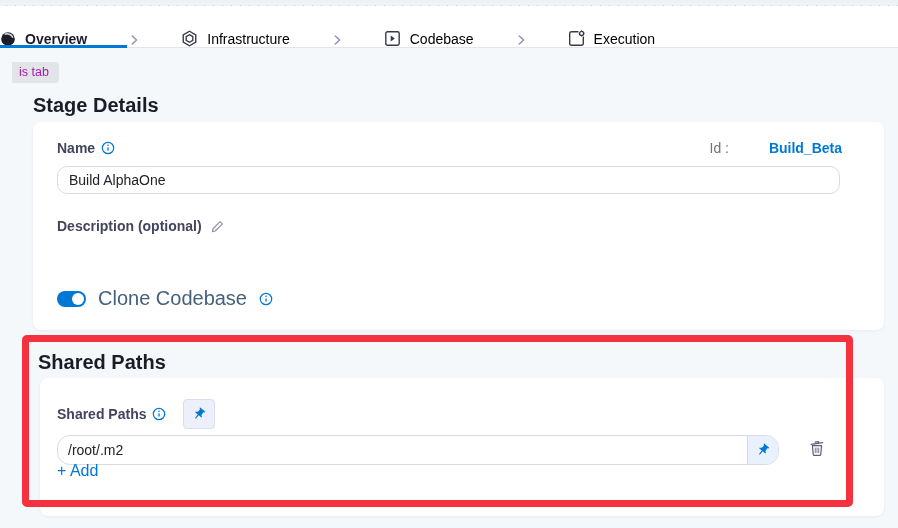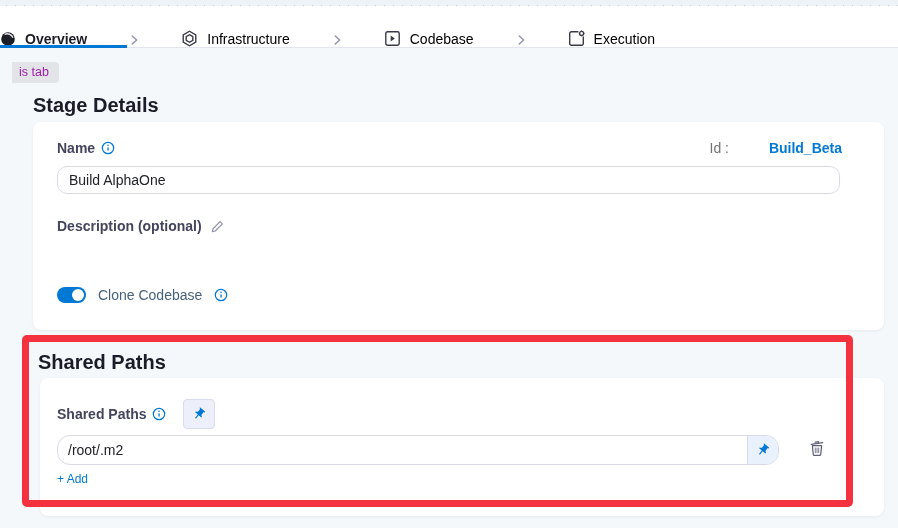--- a/index.html
+++ b/index.html
@@ -42,36 +42,36 @@
               font-family:"Liberation Sans","DejaVu Sans",sans-serif;background:#fff;outline:none;}
 
   .opt-row{position:absolute;left:24px;display:flex;align-items:center;gap:8px;
            font-size:14px;font-weight:600;color:#43455c;}
   .desc-row{top:96px;}
   .tags-row{top:136px;}
 
   .toggle-row{position:absolute;left:24px;top:165px;display:flex;align-items:center;gap:12px;}
   .toggle{width:29px;height:16px;border-radius:9px;background:#0278d5;position:relative;display:inline-block;cursor:pointer;}
   .knob{position:absolute;right:2px;top:2px;width:12px;height:12px;border-radius:50%;background:#fff;}
-  .clone-label{font-size:14px;color:#46617c;}
+  .clone-label{font-size:20px;color:#46617c;}
 
   
   .sp-label-row{position:absolute;left:17px;top:21px;display:flex;align-items:center;gap:6px;
                 font-size:14px;font-weight:600;color:#43455c;}
   .pin-btn{margin-left:11px;width:30px;height:28px;background:#edf0fa;border:1px solid #dadded;border-radius:4px;
            display:flex;align-items:center;justify-content:center;cursor:pointer;}
   .rot{transform:rotate(40deg);}
   .sp-input-wrap{position:absolute;left:17px;top:57px;width:722px;height:30px;box-sizing:border-box;
                  border:1px solid #d9dae5;border-radius:13px;background:#fff;display:flex;overflow:hidden;}
   .sp-input{flex:1;border:none;outline:none;padding:0 10px;font-size:14px;color:#22222a;
             font-family:"Liberation Sans","DejaVu Sans",sans-serif;background:transparent;}
   .sp-pin-suffix{width:30px;background:#e9f1fc;border-left:1px solid #d9dae5;display:flex;align-items:center;
                  justify-content:center;cursor:pointer;}
   .trash{position:absolute;left:768px;top:61px;cursor:pointer;display:flex;}
-  .add-link{position:absolute;left:17px;top:94px;font-size:12px;font-weight:500;color:#0278d5;cursor:pointer;text-decoration:none;}
+  .add-link{position:absolute;left:17px;top:84px;font-size:16px;font-weight:500;color:#0278d5;cursor:pointer;text-decoration:none;}
 
   .red-rect{position:absolute;left:22px;top:335px;width:831px;height:172px;box-sizing:border-box;
             border:7px solid #f3313f;border-radius:5px;z-index:10;pointer-events:none;}
 
   .icon{display:flex;align-items:center;}
 </style>
 </head>
 <body>
 
 <div class="page">

